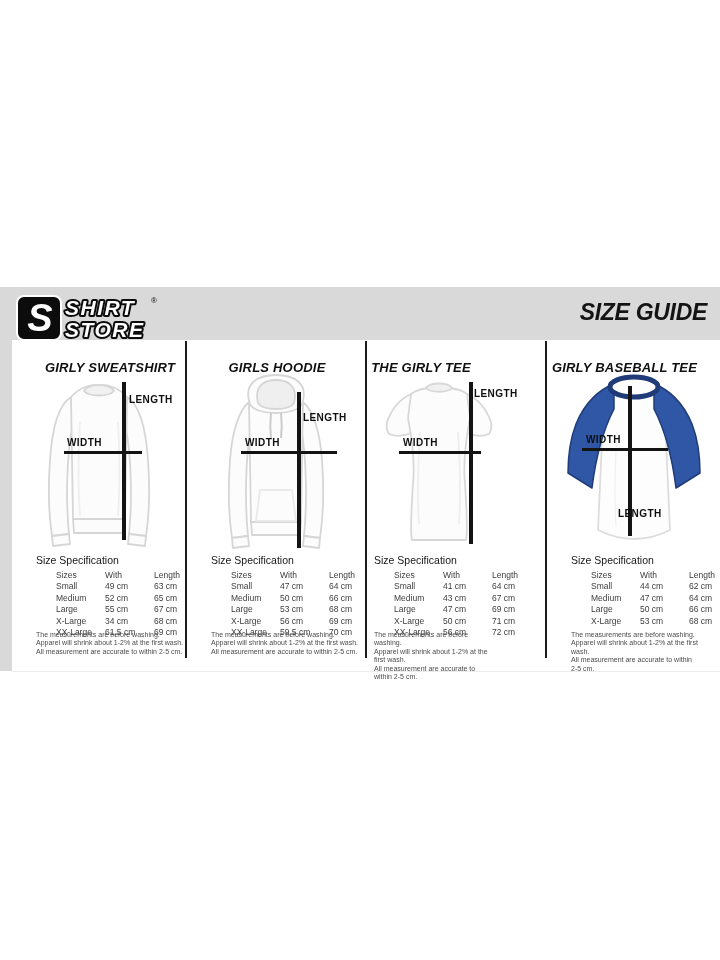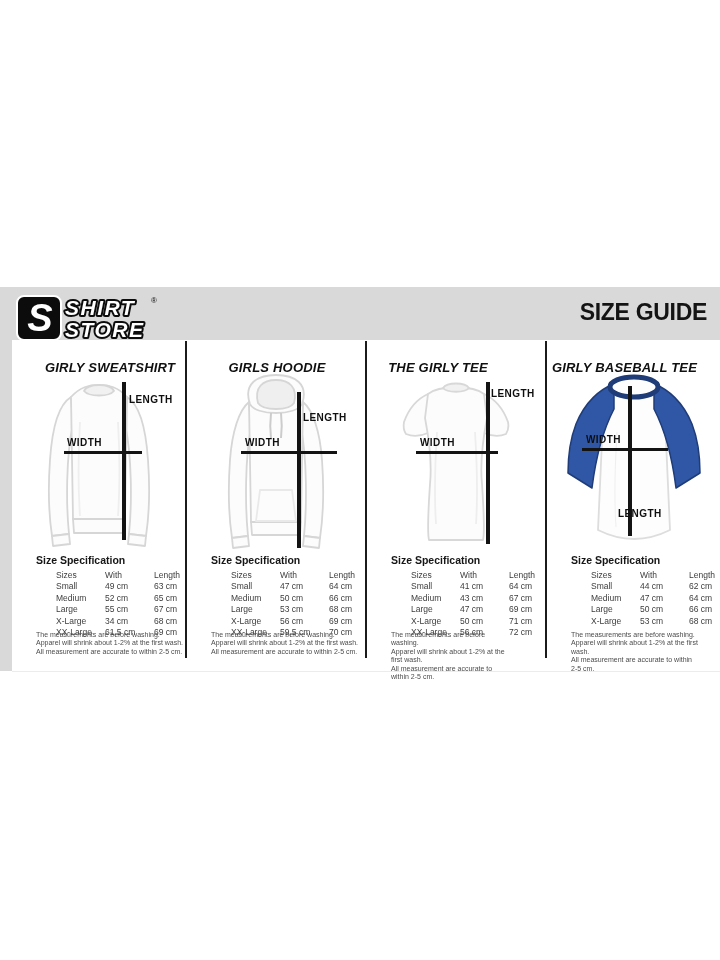--- a/index.html
+++ b/index.html
@@ -5,31 +5,31 @@
   html,body{margin:0;padding:0;background:#ffffff;}
   .canvas{position:relative;width:720px;height:960px;background:#ffffff;
           font-family:"Liberation Sans",sans-serif;overflow:hidden;}
   .band{position:absolute;left:0;top:287px;width:720px;height:53px;}
   .sliver{position:absolute;left:0;top:340px;width:12px;height:331px;}
   .content{position:absolute;left:12px;top:340px;width:708px;height:331px;
            background:#fff;border-bottom:1px solid #ececec;}
   .divider{position:absolute;top:341px;width:2px;height:317px;background:#1b1b1b;}
   .logo{position:absolute;left:13px;top:292px;}
   .size-guide{position:absolute;right:13px;top:299px;font-size:23px;font-weight:bold;
-              color:#141414;letter-spacing:-0.3px;}
+              font-style:italic;color:#141414;letter-spacing:-0.3px;}
   .panel{position:absolute;top:340px;height:331px;}
   .panel-title{position:absolute;top:9px;left:0;right:0;text-align:center;font-size:13px;
                font-weight:bold;font-style:italic;color:#101010;letter-spacing:0.2px;}
   .garment{position:absolute;top:32px;}
   .vline{position:absolute;width:4px;background:#131313;}
   .hline{position:absolute;height:3px;background:#131313;}
   .mlabel{position:absolute;font-size:10px;font-weight:bold;color:#0e0e0e;
           letter-spacing:0.4px;white-space:nowrap;}
   .spec{position:absolute;left:24px;top:214px;right:6px;}
-  .spec-title{font-size:10.5px;font-weight:bold;color:#161616;margin:0 0 4px 0;}
+  .spec-title{font-size:10.5px;font-weight:normal;color:#161616;margin:0 0 4px 0;}
   .srow{display:grid;grid-template-columns:49px 49px auto;font-size:8.5px;
         color:#3d3d3d;line-height:11.4px;margin-left:20px;}
   .srow span{white-space:nowrap;}
   .notes{position:absolute;left:24px;top:291px;right:3px;font-size:7px;
          line-height:8.4px;color:#4c4c4c;}
 </style>
 </head>
 <body>
 
 <div class="canvas">
@@ -166,21 +166,21 @@
        <span>59,5 cm</span>
        <span>70 cm</span>
      </div>
     </div>
     <div class="notes">
           <div>The measurements are before washing.</div>
           <div>Apparel will shrink about 1-2% at the first wash.</div>
           <div>All measurement are accurate to within 2-5 cm.</div>
         </div>
       </section>
-      <section class="panel" style="left: 367px; width: 142px;">
+      <section class="panel" style="left: 350px; width: 142px;">
     <h2 class="panel-title">THE GIRLY TEE</h2>
     <div class="garment" style="left:14px"><svg width="150" height="185" viewBox="0 0 150 185">
 <g fill="#fcfcfc" stroke="#d8d8d8" stroke-width="1.8" stroke-linejoin="round">
 <path d="M47,22 C36,27 28,36 23,50 C22,55 23,59 25,62 C32,65 40,64 47,61 Z"></path>
 <path d="M103,22 C114,27 122,36 127,50 C128,55 127,59 125,62 C118,65 110,64 103,61 Z"></path>
 <path d="M47,22 C58,13 92,13 103,22 L106,46 C101,72 99,92 101,112 C103,142 104,160 102,168 L48,168 C46,160 47,142 49,112 C51,92 49,72 44,46 Z"></path>
 <path d="M62,16 C66,10 84,10 88,16 C84,21 66,21 62,16 Z" fill="#f1f1f1"></path>
 <path d="M56,60 C54,92 53,122 55,152" fill="none" stroke="#eeeeee"></path>
 <path d="M94,60 C96,92 97,122 95,152" fill="none" stroke="#eeeeee"></path>
 </g>

